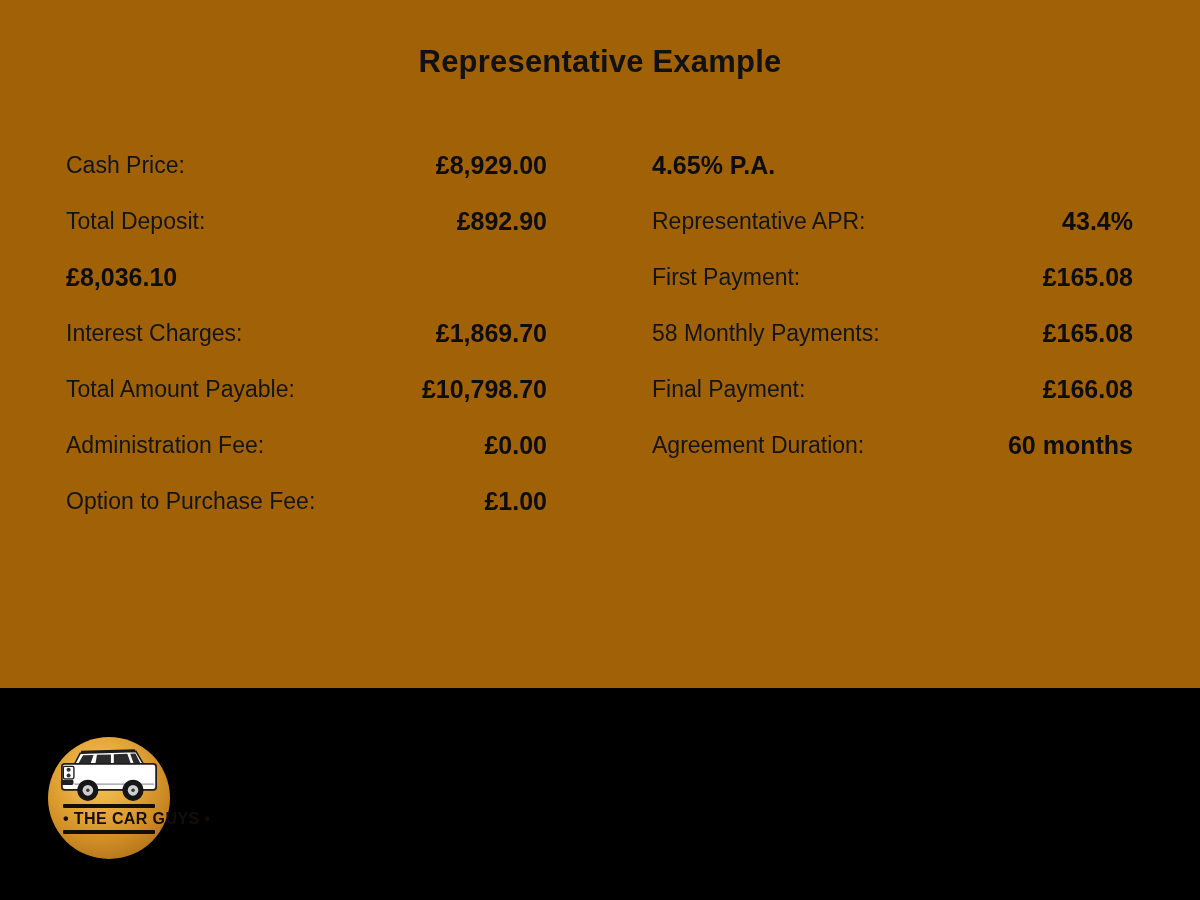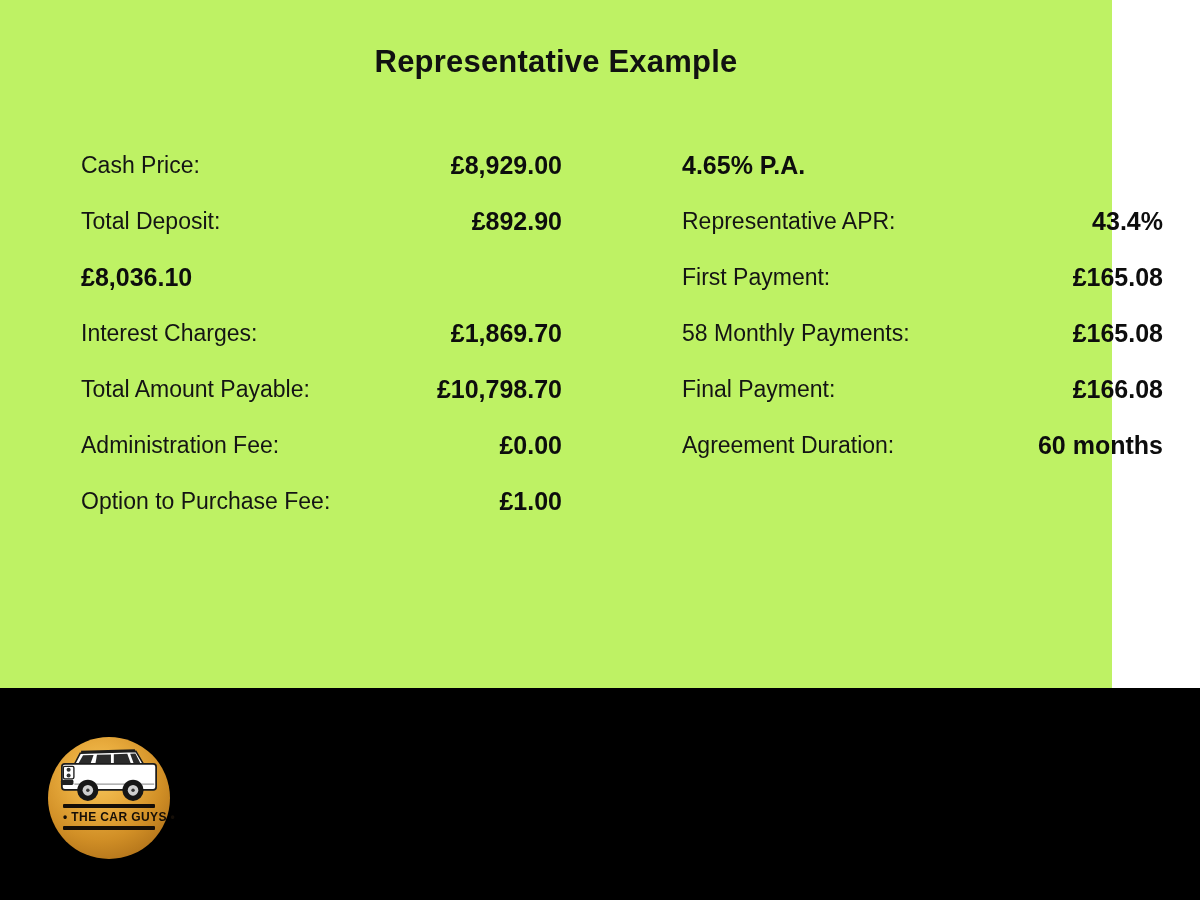--- a/index.html
+++ b/index.html
@@ -3,40 +3,40 @@
 <meta charset="utf-8">
 <style>
   * { margin: 0; padding: 0; box-sizing: border-box; }
   html, body { width: 1200px; height: 900px; }
   body {
     font-family: "Liberation Sans", sans-serif;
     background: #ffffff;
     position: relative;
     overflow: hidden;
   }
-  .page { position: absolute; inset: 0; width: 1112px; height: 900px; background: #bef264; }
+  .page { position: absolute; inset: 0; width: 1200px; height: 900px; background: #a16207; }
 
   .title {
     position: absolute;
     top: 43px; left: 0; width: 100%;
     text-align: center;
     font-size: 31px;
     font-weight: 700;
     color: #111111;
     line-height: 1.2;
     letter-spacing: 0.2px;
   }
 
   .columns {
     position: absolute;
     top: 137px; left: 66px;
     display: flex;
     gap: 105px;
   }
-  .col { width: 481px; margin-left: 15px; }
+  .col { width: 481px; }
   .row {
     height: 56px;
     display: flex;
     justify-content: space-between;
     align-items: center;
   }
   .label { font-size: 23px; font-weight: 400; color: #141414; white-space: nowrap; }
   .value { font-size: 25px; font-weight: 700; color: #0d0d0d; white-space: nowrap; }
 
   .footer {
@@ -62,21 +62,21 @@
   .logo-band {
     position: absolute;
     top: 67px; left: 50%;
     transform: translateX(-50%);
     width: 92px;
   }
   .logo-band .bar { height: 3.5px; background: #150e07; border-radius: 1px; }
   .logo-text {
     display: block;
     text-align: right;
-    font-size: 12px;
+    font-size: 16px;
     font-weight: 700;
     letter-spacing: 0.4px;
     color: #150e07;
     padding: 2px 0 2.5px;
     white-space: nowrap;
   }
 </style>
 </head>
 <body>
 

